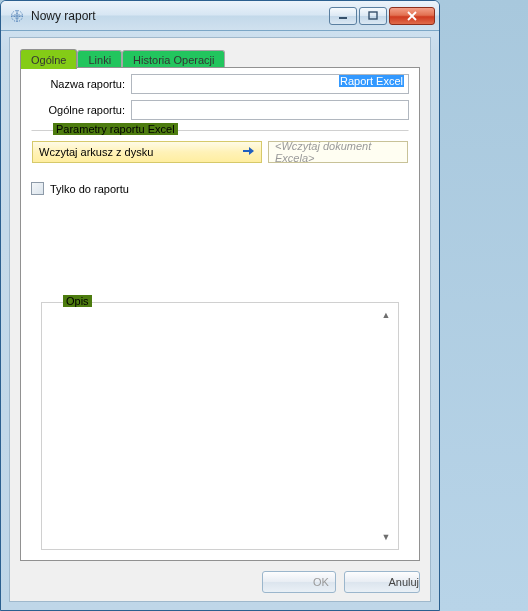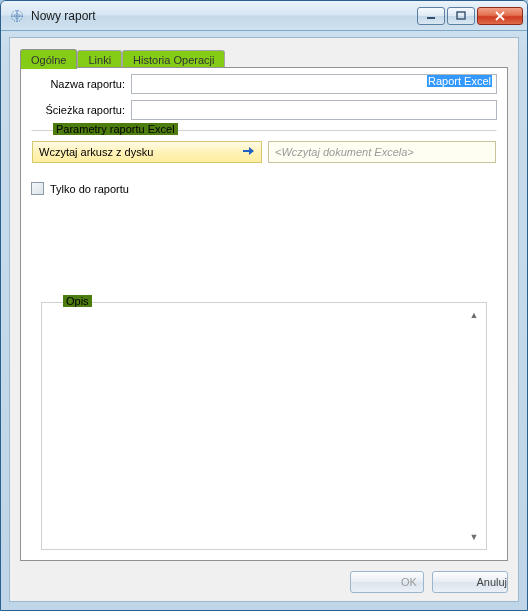--- a/index.html
+++ b/index.html
@@ -6,21 +6,21 @@
   body {
     font-family: "Segoe UI", Tahoma, sans-serif;
     font-size: 11px;
     background: linear-gradient(180deg, #a8c8dd 0%, #b8d4e8 100%);
     width: 528px;
     height: 611px;
     overflow: hidden;
     position: relative;
   }
   .window {
-    width: 528px;
+    width: 440px;
     height: 611px;
     background: linear-gradient(180deg, #d6e6f5 0%, #c8dceb 8%, #bfd6e8 100%);
     border: 1px solid #2b5f8f;
     border-radius: 6px 6px 0 0;
     position: relative;
     overflow: hidden;
   }
   .titlebar {
     height: 30px;
     display: flex;
@@ -63,21 +63,21 @@
     position: absolute;
     left: 10px; right: 10px; top: 8px;
     height: 22px;
     display: flex;
     align-items: flex-end;
   }
   .tab {
     padding: 3px 10px 3px 10px;
     border: 1px solid #a6a6a6;
     border-bottom: none;
-    background: #84cc16;
+    background: #22c55e;
     color: #333;
     border-radius: 3px 3px 0 0;
     margin-right: 0px;
     position: relative;
     top: 1px;
     cursor: pointer;
   }
   .tab.active {
     background: #84cc16;
     z-index: 2;
@@ -274,21 +274,21 @@
     </div>
 
     <div class="tab-panel">
 
       <div class="row">
         <div class="row-label">Nazwa raportu:</div>
         <div class="text-input"><span class="sel">Raport Excel</span></div>
       </div>
 
       <div class="row">
-        <div class="row-label">Ścieżka raportu:</div>
+        <div class="row-label">Ogólne raportu:</div>
         <div class="text-input"></div>
       </div>
 
       <div class="fieldset">
         <span class="fieldset-label">Parametry raportu Excel</span>
         <div class="fieldset-box">
           <div class="load-row">
             <div class="load-btn">
               <span>Wczytaj arkusz z dysku</span>
               <span>

